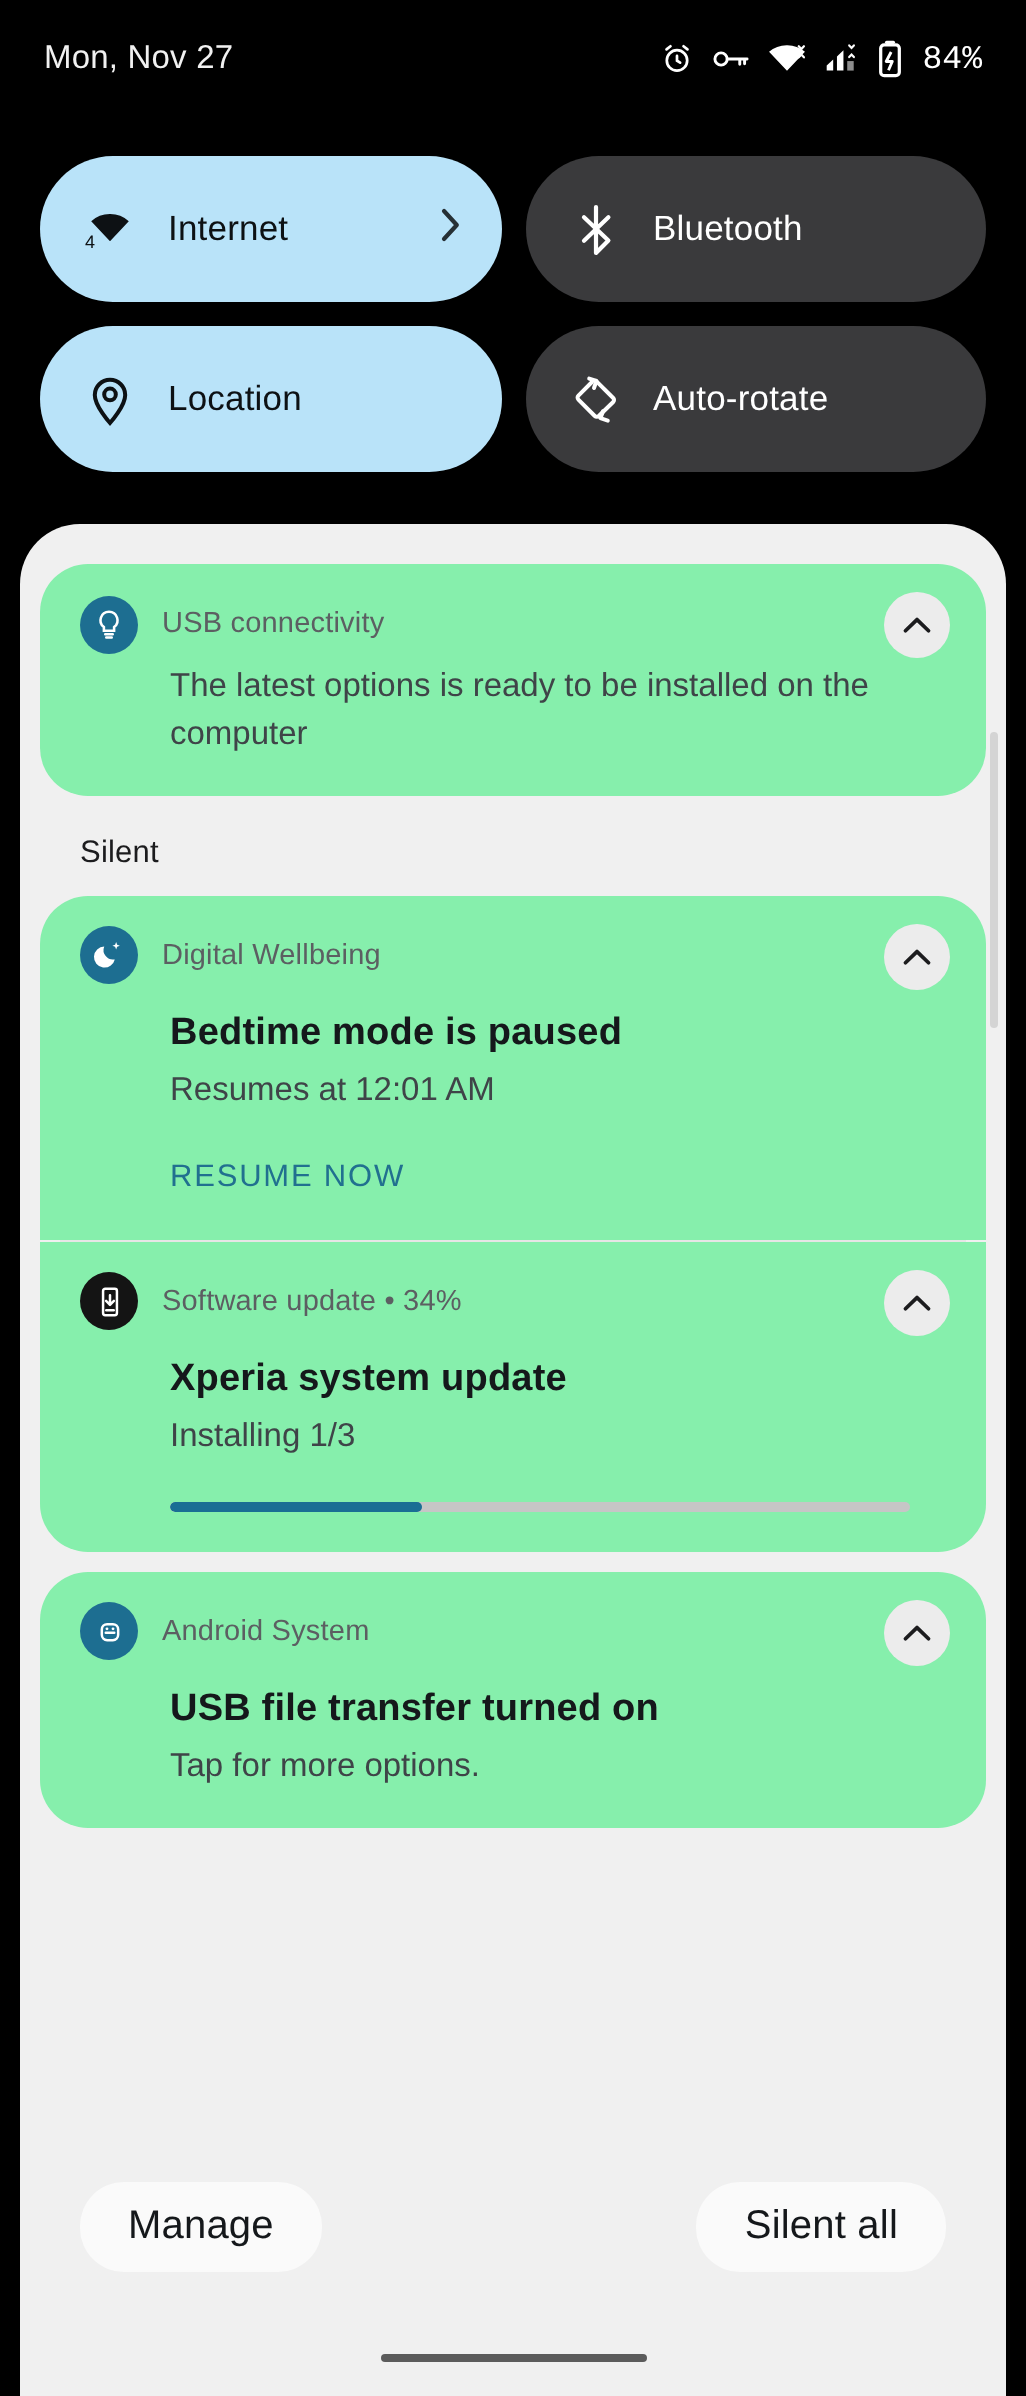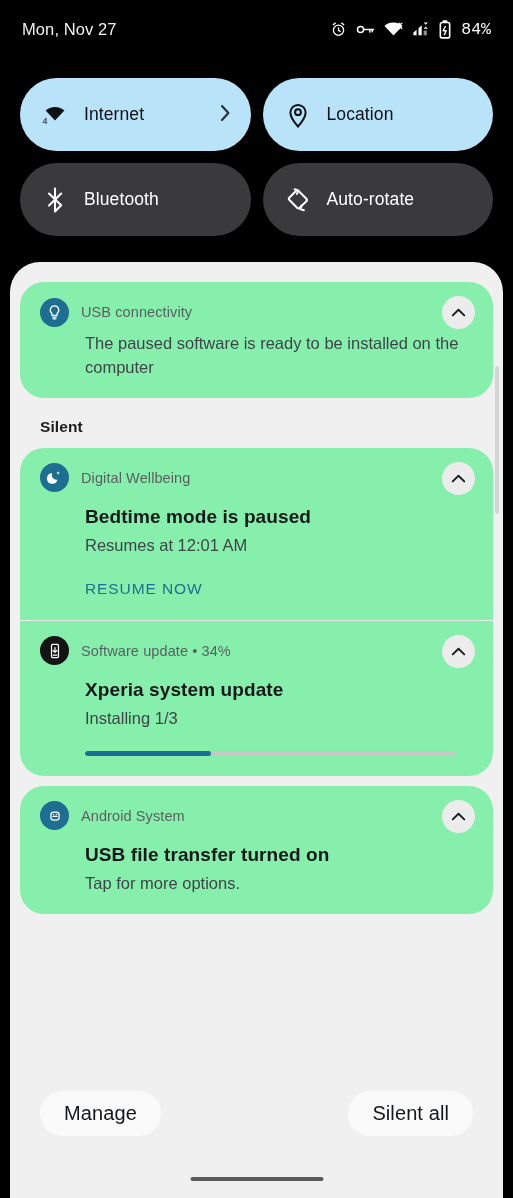--- a/index.html
+++ b/index.html
@@ -41,21 +41,21 @@
 
   
   .panel {
     position: absolute; top: 262px; left: 10px;
     width: 493px; height: 936px;
     background: #f0f0f0;
     border-radius: 30px 30px 0 0;
     overflow: hidden;
   }
   .section-label {
-    font-size: 15.5px; color: #1c1c1e; font-weight: 700;
+    font-size: 15.5px; color: #1c1c1e; font-weight: 400;
     padding: 20px 0 12px 30px; letter-spacing: .1px;
   }
 
   .notif-group { margin: 0 10px; }
   .card {
     background: #86efac;
     padding: 16px 20px 18px 20px;
     position: relative;
   }
   .card.single   { border-radius: 24px; margin-bottom: 0; }
@@ -178,37 +178,37 @@
         </svg>
       </span>
       <span class="tile-label">Internet</span>
       <span class="tile-chevron">
         <svg width="11" height="18" viewBox="0 0 11 18" fill="none" stroke="#0d1114" stroke-width="2.1" stroke-linecap="round" stroke-linejoin="round">
           <path d="M2 2l6.4 7L2 16"></path>
         </svg>
       </span>
     </div>
 
+    <div class="tile off">
+      <span class="tile-icon">
+        <svg width="20" height="26" viewBox="0 0 18 26" fill="none" stroke="#fff" stroke-width="2.1" stroke-linecap="round" stroke-linejoin="round">
+          <path d="M9 1.5v23l6.2-6.2L3 6.6M3 18.4l12.2-11.8"></path>
+        </svg>
+      </span>
+      <span class="tile-label">Bluetooth</span>
+    </div>
+
     <div class="tile on">
       <span class="tile-icon">
         <svg width="22" height="26" viewBox="0 0 20 26" fill="none" stroke="#0d1114" stroke-width="2">
           <path d="M10 24.5c0 0 7.6-8.4 7.6-14A7.6 7.6 0 0 0 2.4 10.5c0 5.6 7.6 14 7.6 14z"></path>
           <circle cx="10" cy="10.2" r="2.9"></circle>
         </svg>
       </span>
       <span class="tile-label">Location</span>
-    </div>
-
-    <div class="tile off">
-      <span class="tile-icon">
-        <svg width="20" height="26" viewBox="0 0 18 26" fill="none" stroke="#fff" stroke-width="2.1" stroke-linecap="round" stroke-linejoin="round">
-          <path d="M9 1.5v23l6.2-6.2L3 6.6M3 18.4l12.2-11.8"></path>
-        </svg>
-      </span>
-      <span class="tile-label">Bluetooth</span>
     </div>
 
     <div class="tile off">
       <span class="tile-icon">
         <svg width="26" height="26" viewBox="0 0 26 26" fill="none" stroke="#fff" stroke-width="2" stroke-linecap="round" stroke-linejoin="round">
           <path d="M13 3.4l8.6 8.6a1.4 1.4 0 0 1 0 2L14.4 21a1.4 1.4 0 0 1-2 0L4.2 12.8a1.4 1.4 0 0 1 0-2l6.8-6.8"></path>
           <path d="M9.6 2.3l3.6 1.2-1.2 3.5M18.9 23.3l-3.7-1.2 1.3-3.5"></path>
         </svg>
       </span>
       <span class="tile-label">Auto-rotate</span>
@@ -226,21 +226,21 @@
               <path d="M7.8 15.4h4.4M8.4 17.4h3.2" stroke-linecap="round"></path>
             </svg>
           </span>
           <span class="app-name">USB connectivity</span>
         </div>
         <div class="expand-btn">
           <svg width="15" height="9" viewBox="0 0 16 10" fill="none" stroke="#1c1c1e" stroke-width="2.1" stroke-linecap="round" stroke-linejoin="round">
             <path d="M1.6 8.2L8 2l6.4 6.2"></path>
           </svg>
         </div>
-        <div class="notif-body">The paused software is ready to be installed on the computer</div>
+        <div class="notif-body">The latest options is ready to be installed on the computer</div>
       </div>
     </div>
 
     <div class="section-label">Silent</div>
 
     <div class="notif-group">
 
       <div class="card top">
         <div class="notif-head">
           <span class="app-icon teal">

